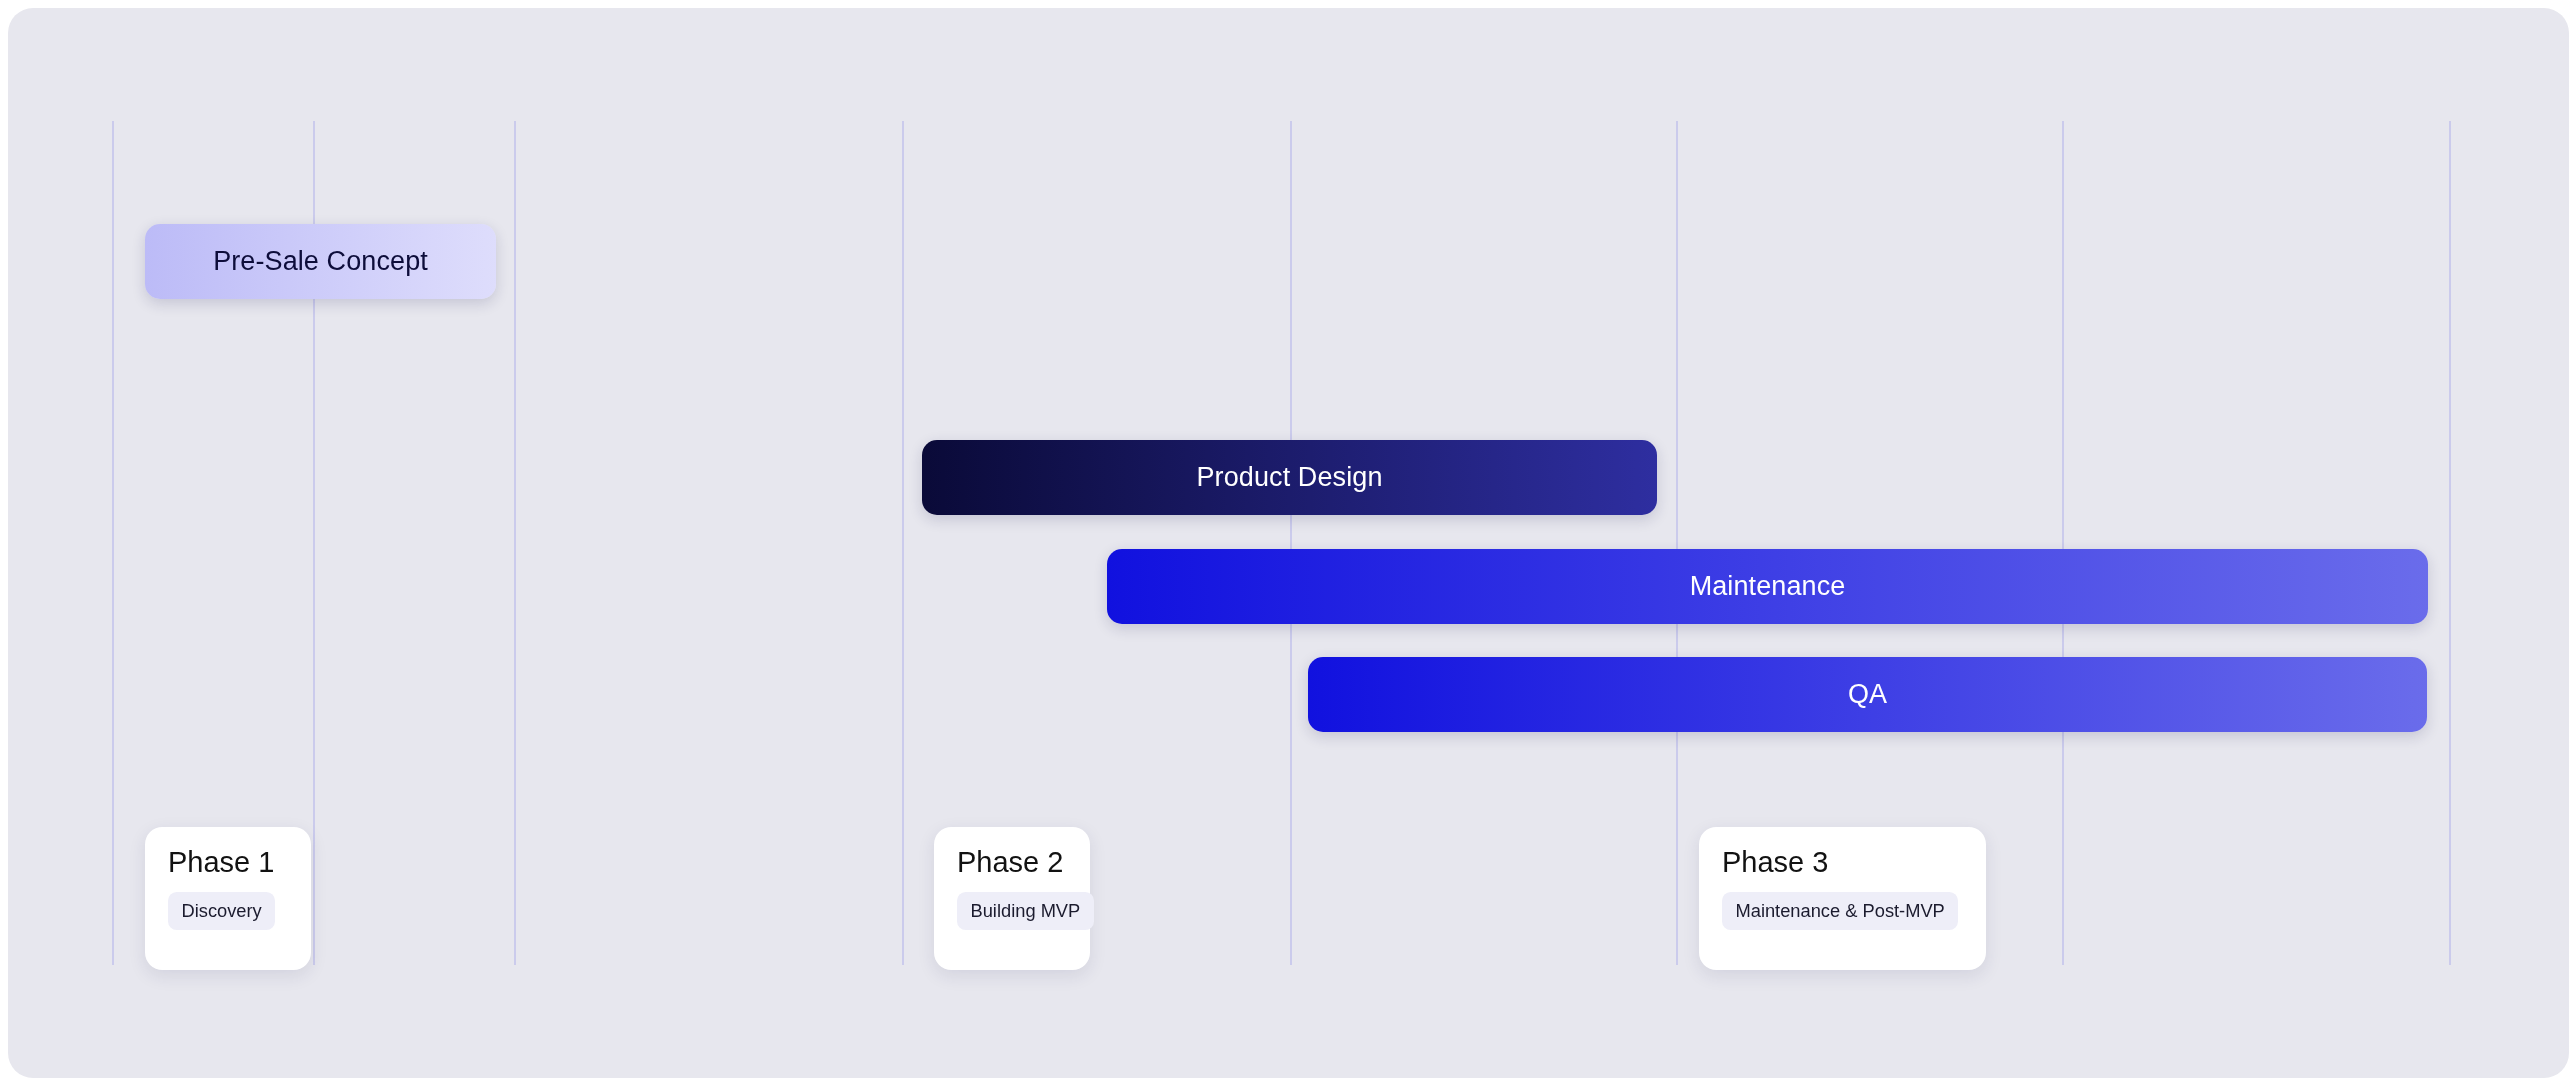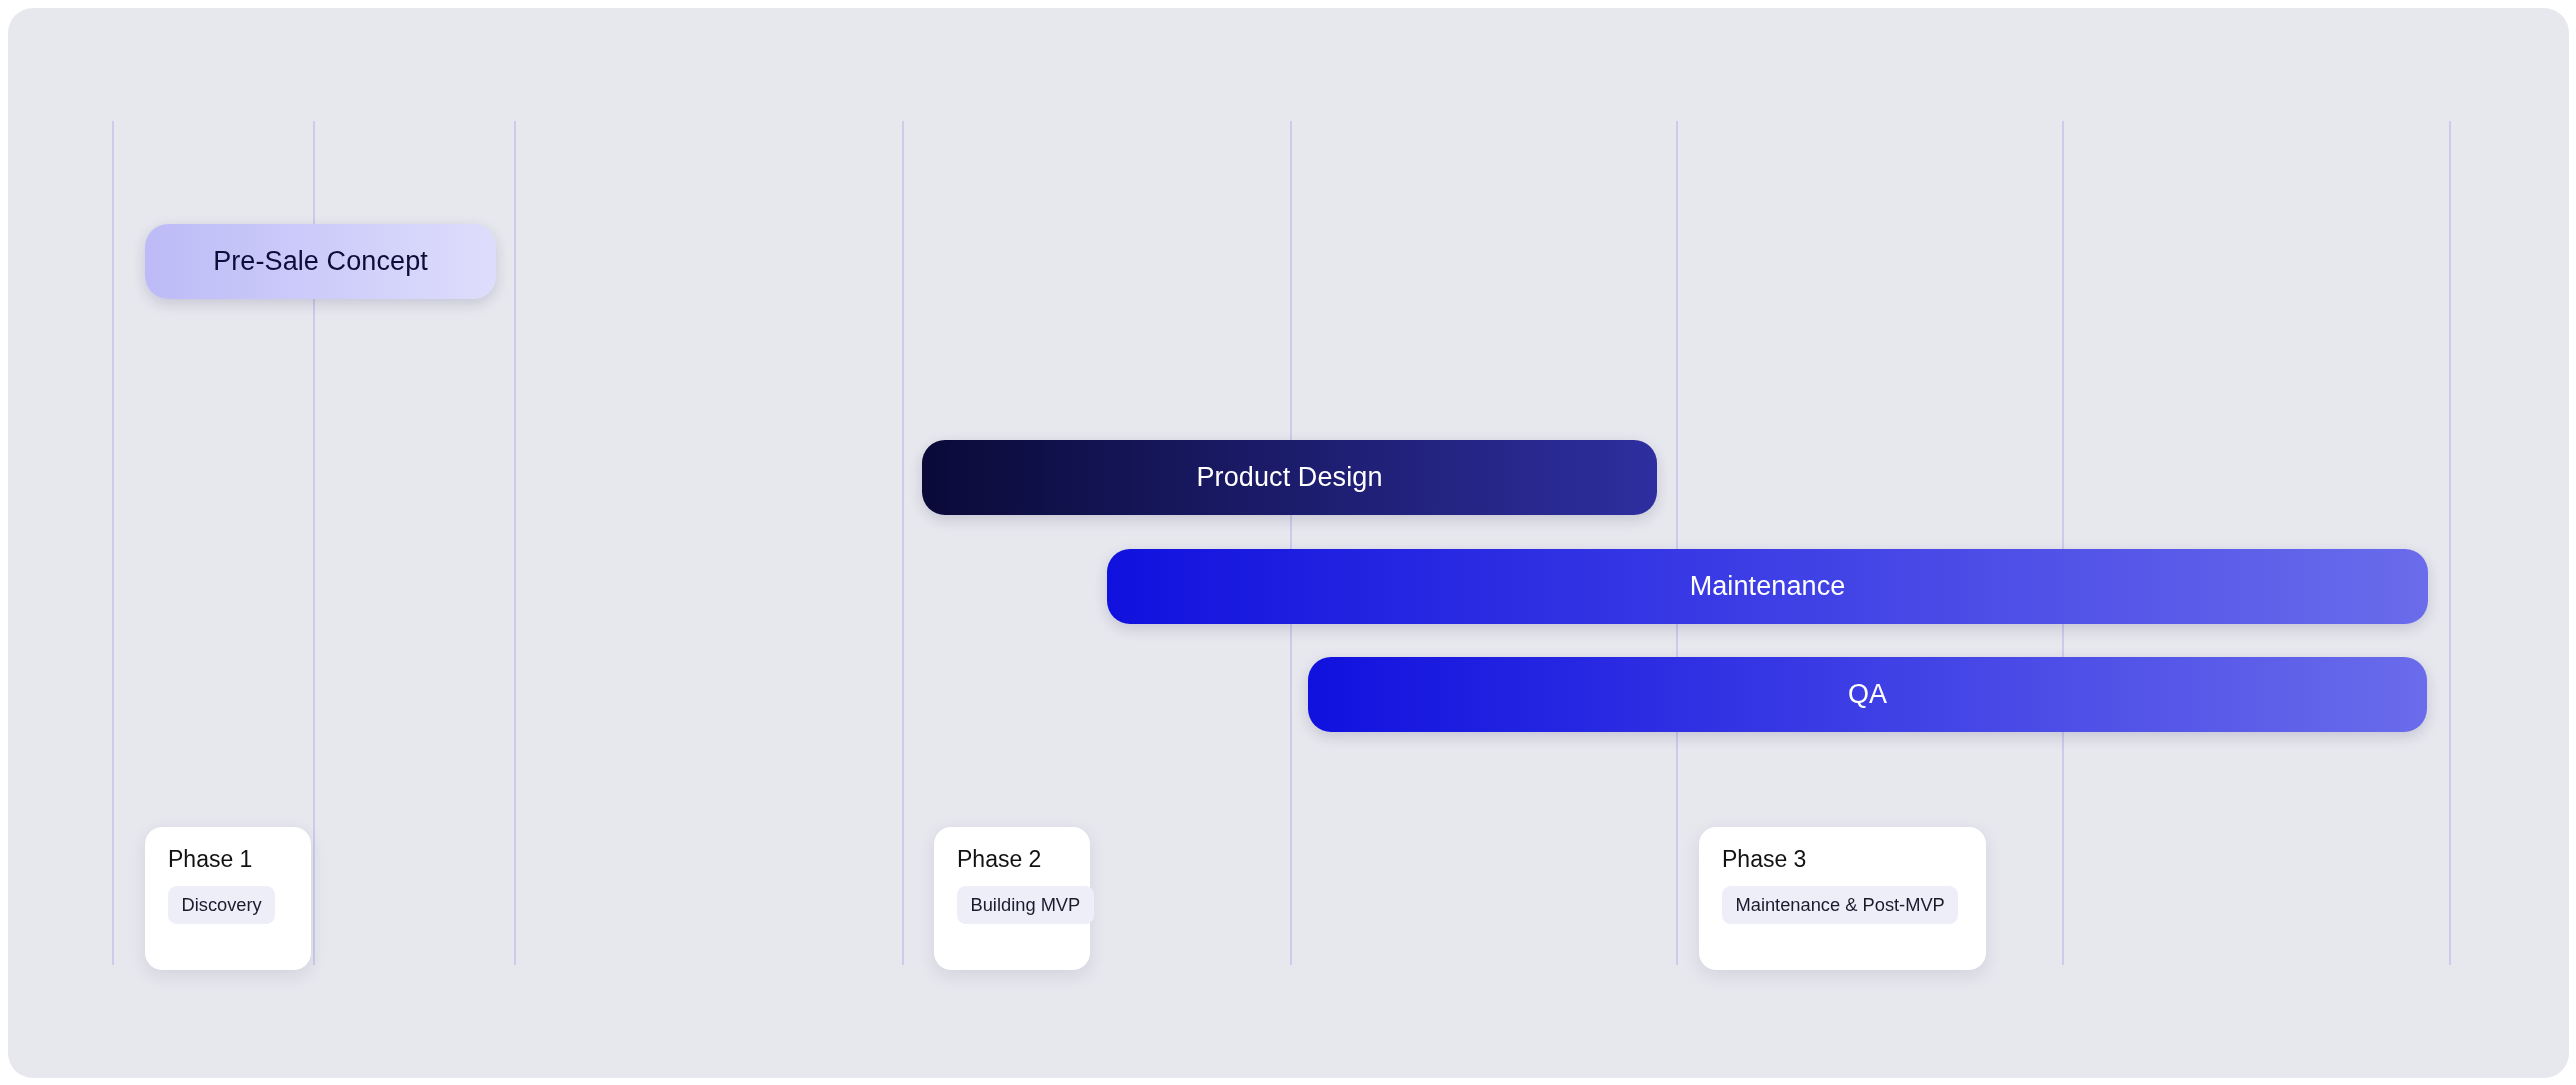--- a/index.html
+++ b/index.html
@@ -53,21 +53,21 @@
   .bars-layer {
     position: absolute;
     left: 0;
     top: 0;
     width: 2576px;
     height: 1086px;
   }
   .bar {
     position: absolute;
     height: 75px;
-    border-radius: 23px;
+    border-radius: 15px;
     display: flex;
     align-items: center;
     justify-content: center;
     box-sizing: border-box;
     padding: 0 17.4px;
     box-shadow: 0 4.8px 13.5px rgba(30, 30, 90, 0.16);
   }
   .bar-label {
     font-size: 27px;
     line-height: 1;
@@ -103,21 +103,21 @@
     box-shadow: 0 5.8px 17.4px rgba(40, 40, 90, 0.10);
     box-sizing: border-box;
     padding: 21px 21px 21px 23px;
     display: flex;
     flex-direction: column;
     align-items: flex-start;
     gap: 15.4px;
     height: 143px;
   }
   .phase-title {
-    font-size: 23px;
+    font-size: 29px;
     line-height: 1;
     color: #121212;
   }
   .phase-tag {
     background: #EEEEF8;
     border-radius: 8.7px;
     padding: 9.6px 13.5px;
     font-size: 18.3px;
     line-height: 1;
     color: #1B1B2E;

